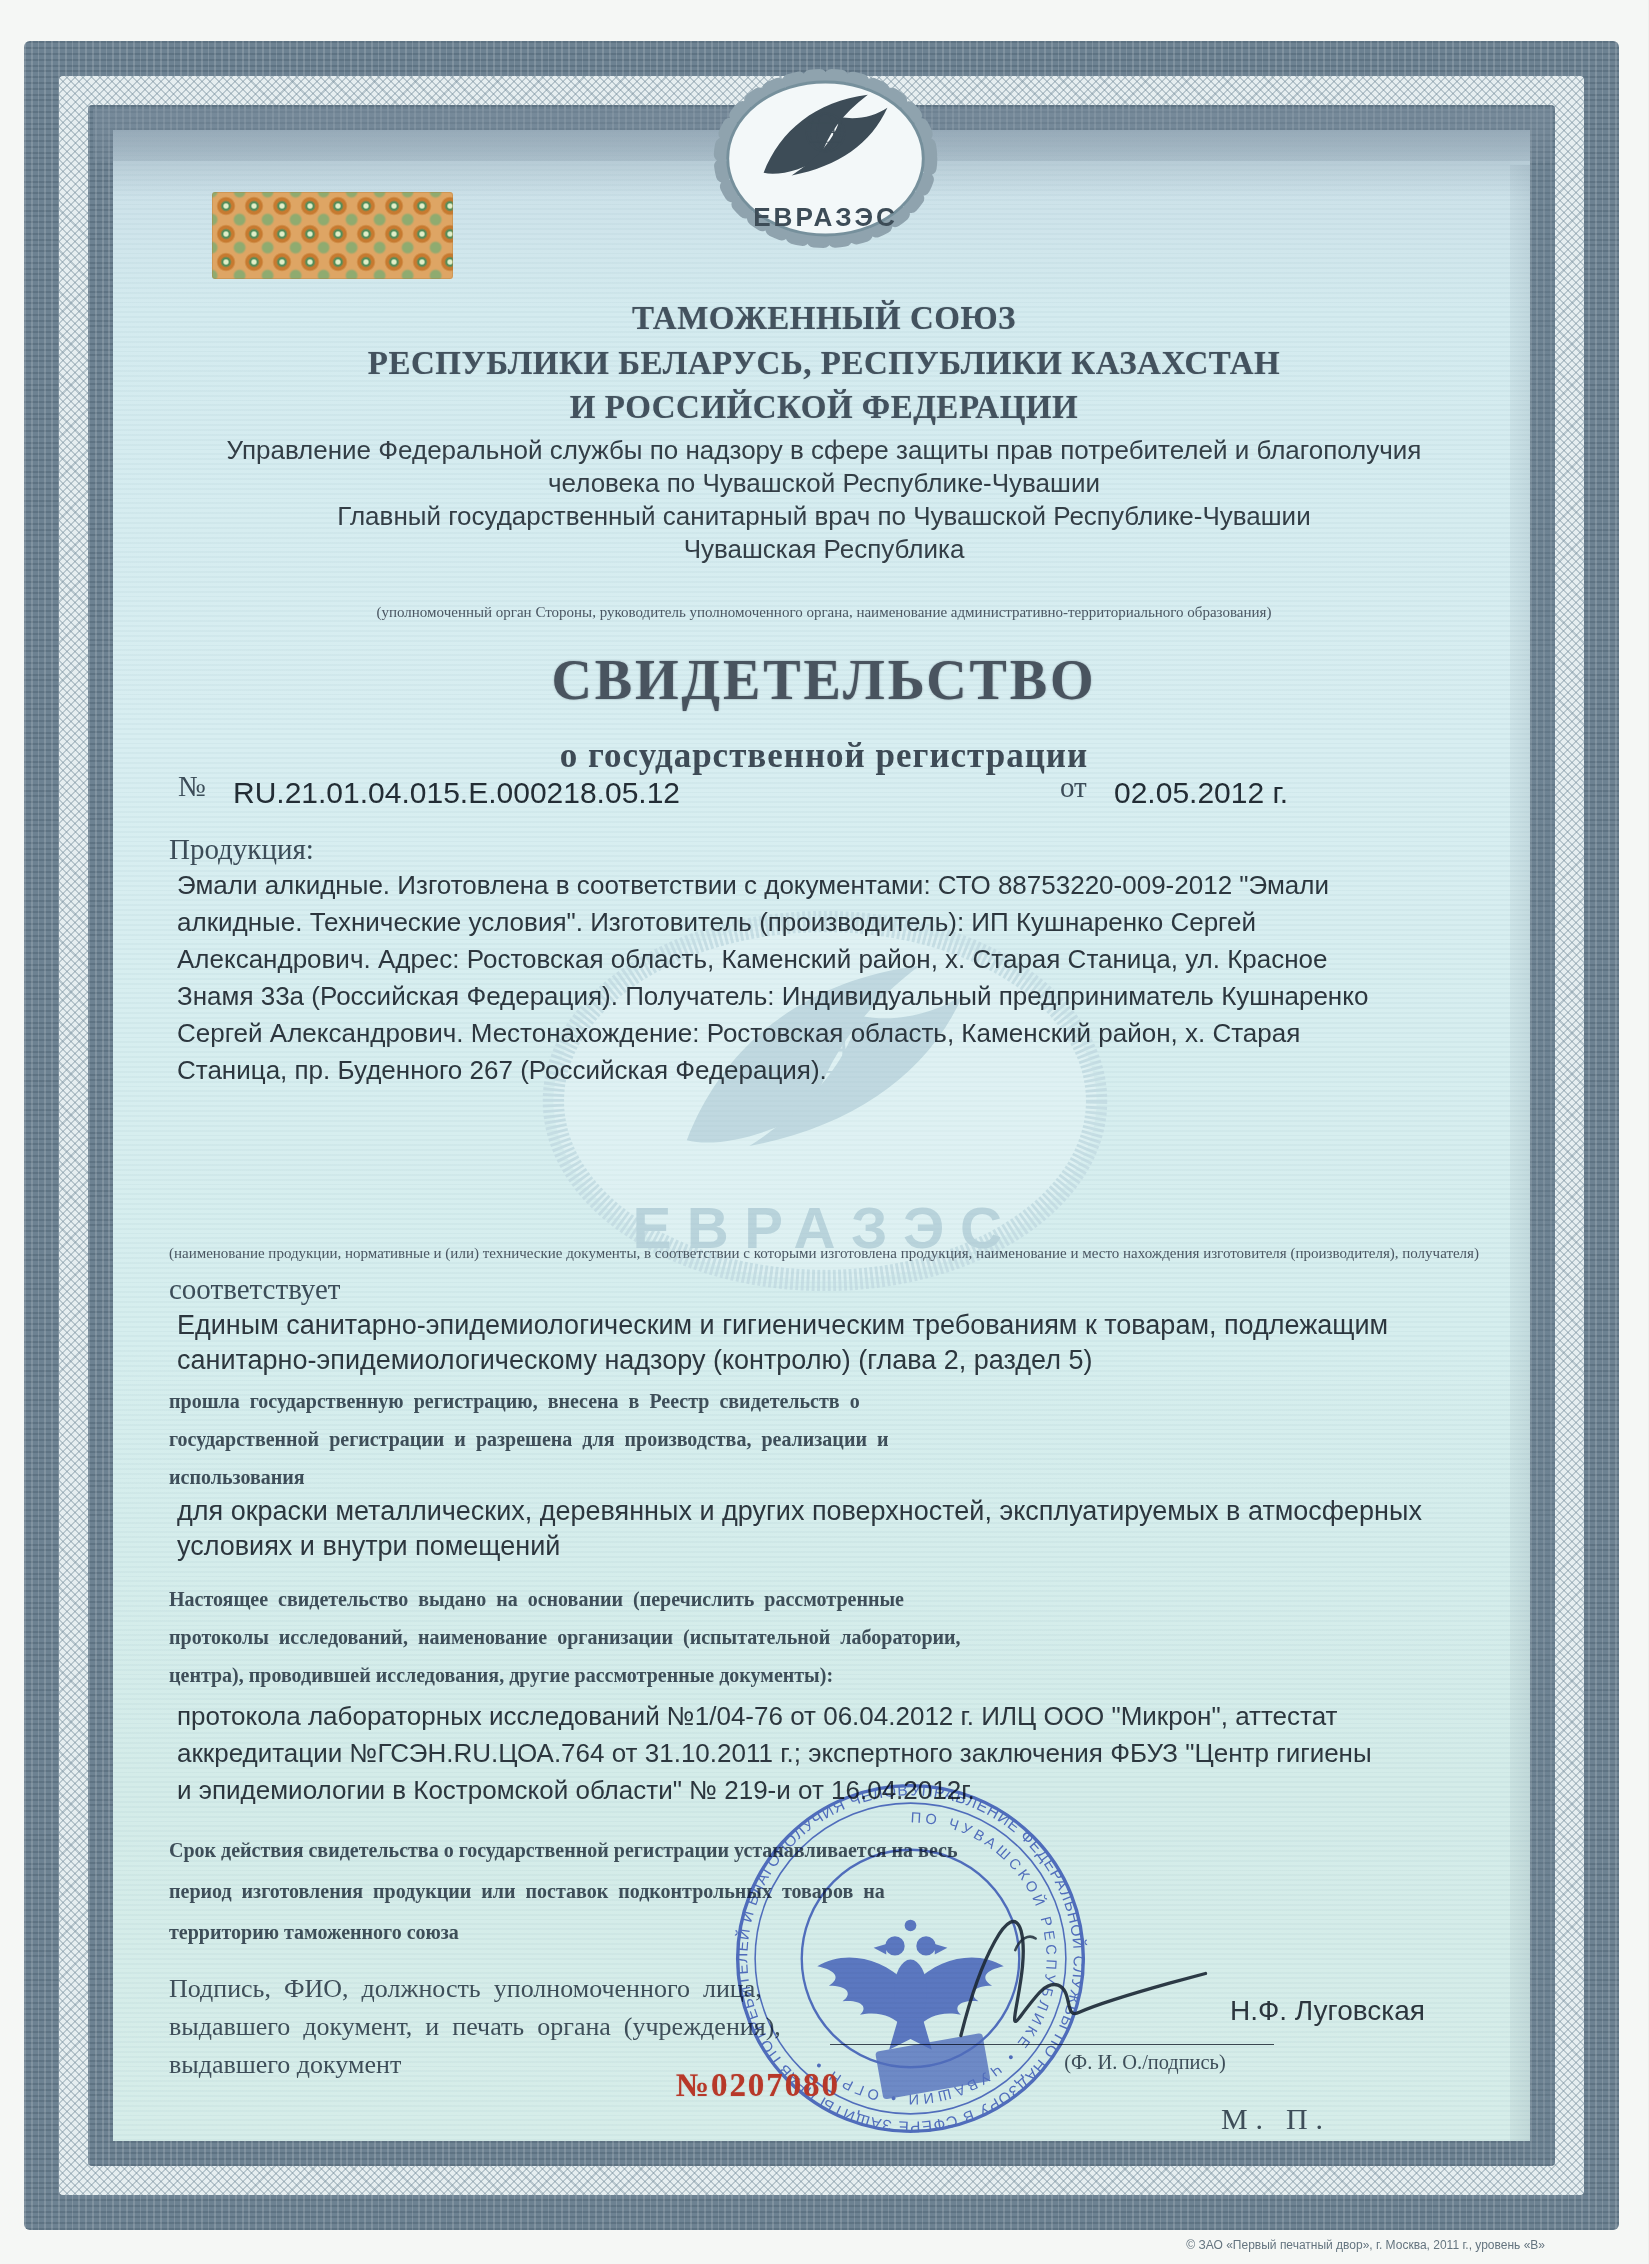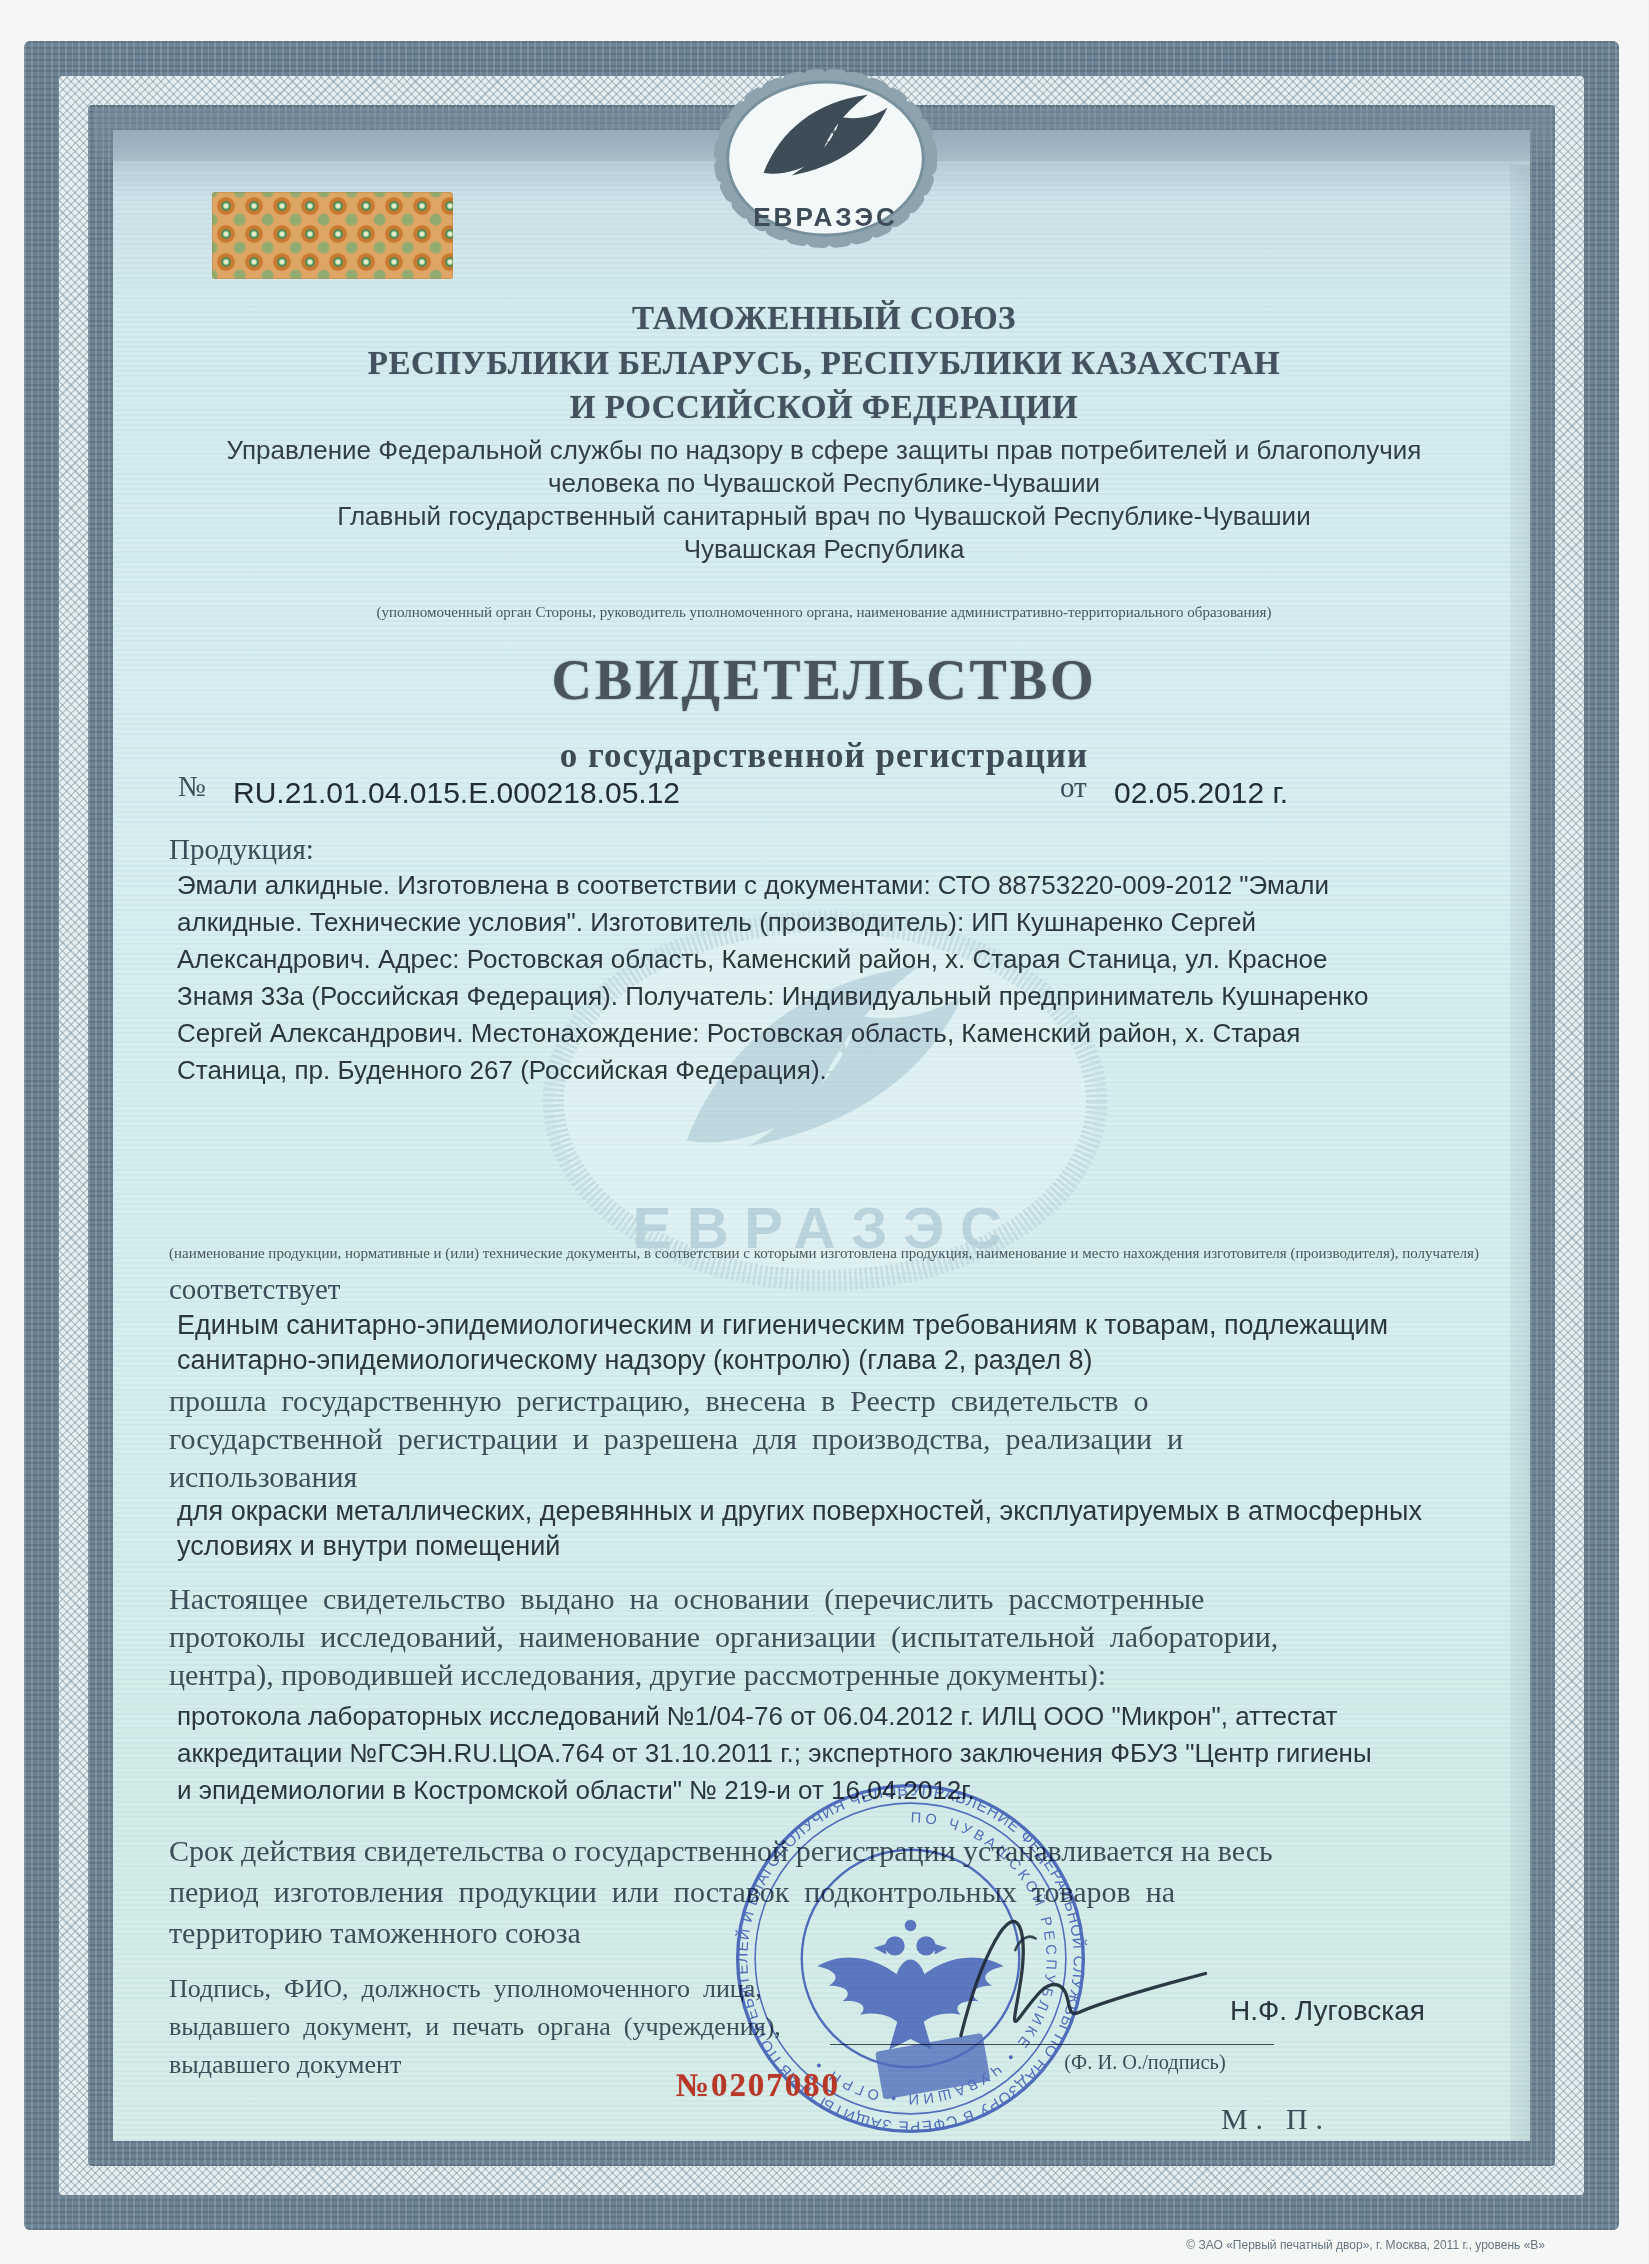--- a/index.html
+++ b/index.html
@@ -57,21 +57,21 @@
   
   .hdr{font-weight:bold;font-size:33px;line-height:45px;color:#43525e;letter-spacing:0.5px;
        text-shadow:0 0 1px rgba(67,82,94,.45);}
   .org{font-size:26px;line-height:33px;color:#333e46;}
   .note{font-size:15px;color:#4a5662;}
   .title-main{font-weight:bold;font-size:56px;letter-spacing:2.9px;color:#49545f;
        text-shadow:0 0 1.9px rgba(70,80,92,.55);}
   .title-sub{font-weight:bold;font-size:35px;color:#3e4b56;letter-spacing:1px;}
   .lbl{font-size:29px;color:#3c4c58;}
   .val{font-size:30px;color:#232d35;}
-  .body-ser{font-size:30px;line-height:38px;color:#3e4e59;}
+  .body-ser{font-size:20px;line-height:38px;color:#3e4e59;font-weight:bold;}
   .body-san{font-size:27px;line-height:35px;color:#2c363e;}
   .small-san{font-size:26px;line-height:37px;color:#2c363e;}
   .sig-ser{font-size:26px;line-height:38px;color:#3e4e59;}
   .serial{font-weight:bold;font-size:33px;letter-spacing:1.9px;color:#b73829;
        text-shadow:0 0 1px rgba(183,56,41,.5);}
   .mp{font-size:30px;letter-spacing:7.8px;color:#3e4e59;}
   .sig-line{border-top:1.9px solid #3a4650;}
   .footer{font-size:12px;color:#64747f;}
   .txt{z-index:3;}
 </style>
@@ -149,21 +149,21 @@
     <ellipse cx="310" cy="200" rx="280" ry="185" fill="rgba(240,250,252,.55)" stroke="#b9d2dc" stroke-width="22" stroke-dasharray="3 2.5"></ellipse>
     <use href="#emblem" x="145" y="38" width="330" height="225" style="color:#a3bfcd" opacity=".85"></use>
     <text x="310" y="352" text-anchor="middle" font-family="Liberation Sans, DejaVu Sans, sans-serif" font-size="60" font-weight="bold" letter-spacing="16" fill="#a3bfcd">ЕВРАЗЭС</text>
   </svg>
 
   <div class="abs center txt note ser" style="top:1245px">(наименование продукции, нормативные и (или) технические документы, в соответствии с которыми изготовлена продукция, наименование и место нахождения изготовителя (производителя), получателя)</div>
 
   <div class="abs txt lbl ser" style="left:169px;top:1273px">соответствует</div>
   <div class="abs txt body-san san" style="left:177px;top:1308px;width:1320px">
     <div>Единым санитарно-эпидемиологическим и гигиеническим требованиям к товарам, подлежащим</div>
-    <div>санитарно-эпидемиологическому надзору (контролю) (глава 2, раздел 8)</div>
+    <div>санитарно-эпидемиологическому надзору (контролю) (глава 2, раздел 5)</div>
   </div>
 
   <div class="abs txt body-ser ser" style="left:169px;top:1382px;width:1325px">
     <div class="pre">прошла  государственную  регистрацию,  внесена  в  Реестр  свидетельств  о</div>
     <div class="pre">государственной  регистрации  и  разрешена  для  производства,  реализации  и</div>
     <div class="pre">использования</div>
   </div>
   <div class="abs txt body-san san" style="left:177px;top:1494px;width:1320px">
     <div>для окраски металлических, деревянных и других поверхностей, эксплуатируемых в атмосферных</div>
     <div>условиях и внутри помещений</div>

